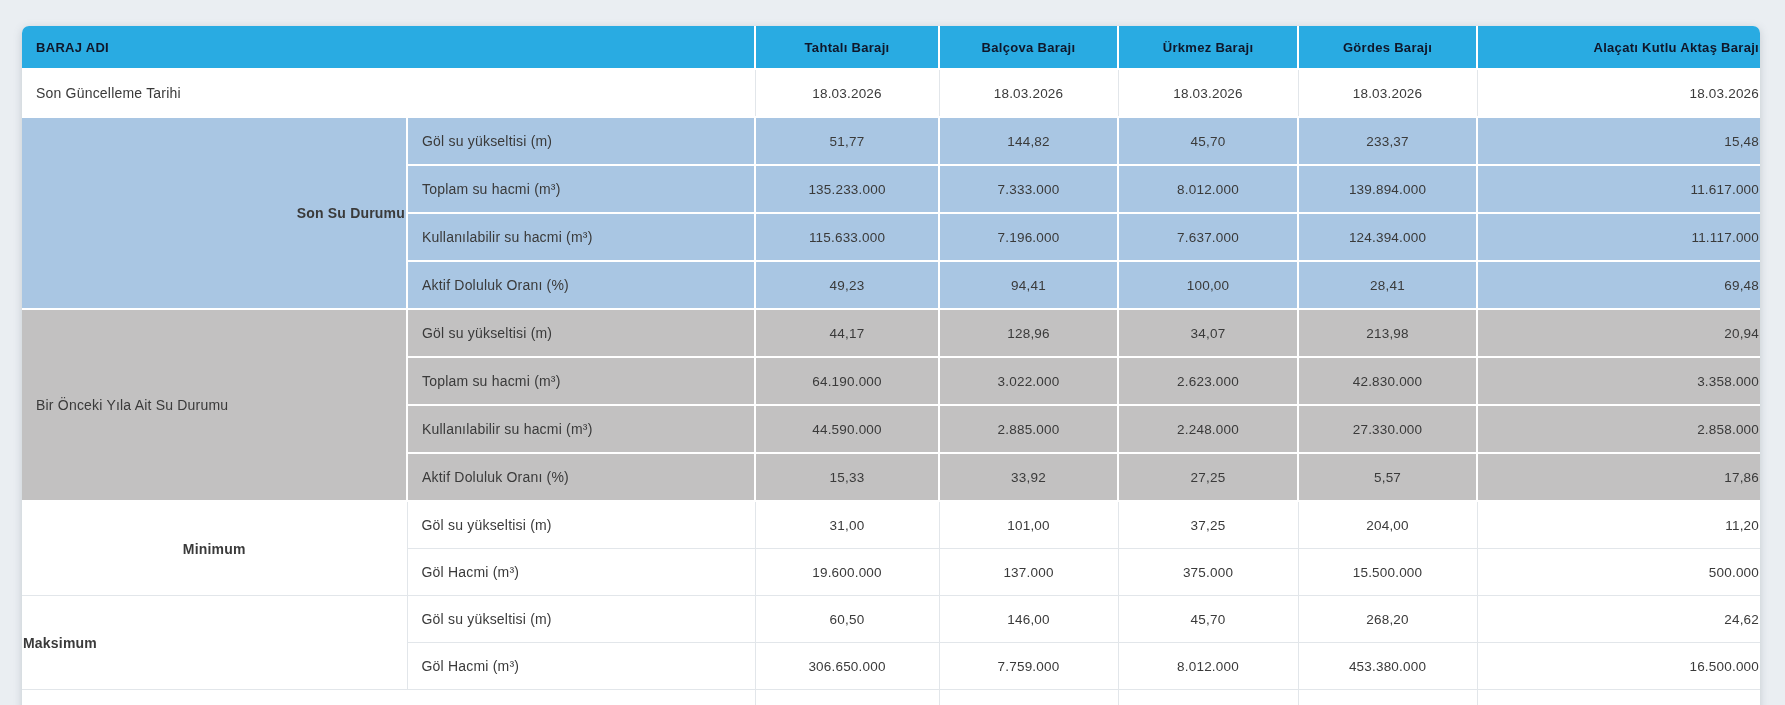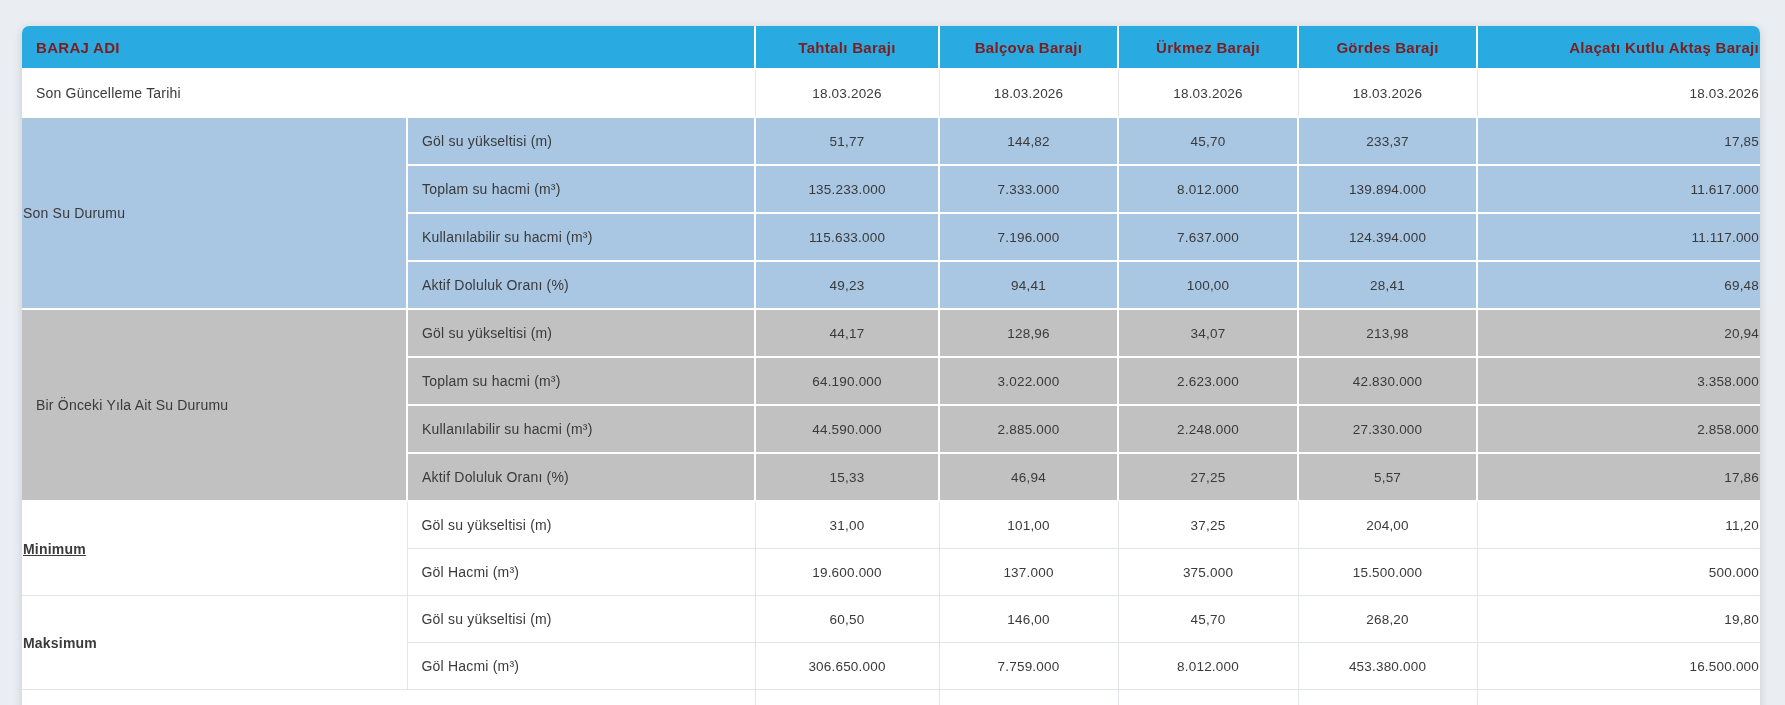--- a/index.html
+++ b/index.html
@@ -26,23 +26,23 @@
   col.c-group  { width: 385px; }
   col.c-metric { width: 348px; }
   col.c-d1 { width: 184px; }
   col.c-d2 { width: 179px; }
   col.c-d3 { width: 180px; }
   col.c-d4 { width: 179px; }
   col.c-d5 { width: 283px; }
 
   thead th {
     background: #29abe2;
-    color: #7f1d1d;
+    color: #0f172a;
     height: 40px;
-    font-size: 15px;
+    font-size: 13px;
     font-weight: 700;
     letter-spacing: 0.3px;
     text-align: center;
     border: 2px solid #ffffff;
     border-top: none;
   }
   thead th.th-first { text-align: left; padding-left: 14px; }
 
   td {
     height: 44px;
@@ -53,23 +53,23 @@
   }
   .row-blue  td { background: #a9c6e3; border: 2px solid #ffffff; }
   .row-gray  td { background: #c2c1c1; border: 2px solid #ffffff; }
   .row-white td { background: #ffffff; border: 1px solid #e2e6ea; }
 
   .cell-value  { text-align: center; }
   .cell-metric { text-align: left; padding-left: 14px; font-size: 14px; }
   .cell-label-wide { text-align: left; padding-left: 14px; font-size: 14px; }
   .cell-group  { font-size: 14px; }
 
-  .group-label-0 { text-align: left; font-weight: 400; }           
+  .group-label-0 { text-align: right; font-weight: 700; }           
   .group-label-1 { text-align: left; padding-left: 14px; margin-top: 37px; }           
-  .group-label-2 { font-weight: 700; text-decoration: underline; }           
+  .group-label-2 { text-align: center; font-weight: 700; }           
   .group-label-3 { text-align: left; font-weight: 700; }           
 
   .edge-left  { border-left: none !important; }
   .edge-right { border-right: none !important; text-align: right; }
   tbody tr:last-child td { border-bottom: none !important; }
 </style>
 </head>
 <body>
 
 <div class="page">
@@ -103,21 +103,21 @@
             <td class="cell-value">18.03.2026</td>
             <td class="cell-value edge-right">18.03.2026</td>
           </tr>
           <tr class="row-blue">
             <td class="cell-group group-label-0 edge-left" rowspan="4">Son Su Durumu</td>
             <td class="cell-metric">Göl su yükseltisi (m)</td>
             <td class="cell-value">51,77</td>
             <td class="cell-value">144,82</td>
             <td class="cell-value">45,70</td>
             <td class="cell-value">233,37</td>
-            <td class="cell-value edge-right">17,85</td>
+            <td class="cell-value edge-right">15,48</td>
           </tr>
           <tr class="row-blue">
             <td class="cell-metric">Toplam su hacmi (m³)</td>
             <td class="cell-value">135.233.000</td>
             <td class="cell-value">7.333.000</td>
             <td class="cell-value">8.012.000</td>
             <td class="cell-value">139.894.000</td>
             <td class="cell-value edge-right">11.617.000</td>
           </tr>
           <tr class="row-blue">
@@ -157,21 +157,21 @@
             <td class="cell-metric">Kullanılabilir su hacmi (m³)</td>
             <td class="cell-value">44.590.000</td>
             <td class="cell-value">2.885.000</td>
             <td class="cell-value">2.248.000</td>
             <td class="cell-value">27.330.000</td>
             <td class="cell-value edge-right">2.858.000</td>
           </tr>
           <tr class="row-gray">
             <td class="cell-metric">Aktif Doluluk Oranı (%)</td>
             <td class="cell-value">15,33</td>
-            <td class="cell-value">46,94</td>
+            <td class="cell-value">33,92</td>
             <td class="cell-value">27,25</td>
             <td class="cell-value">5,57</td>
             <td class="cell-value edge-right">17,86</td>
           </tr>
           <tr class="row-white">
             <td class="cell-group group-label-2 edge-left" rowspan="2">Minimum</td>
             <td class="cell-metric">Göl su yükseltisi (m)</td>
             <td class="cell-value">31,00</td>
             <td class="cell-value">101,00</td>
             <td class="cell-value">37,25</td>
@@ -186,21 +186,21 @@
             <td class="cell-value">15.500.000</td>
             <td class="cell-value edge-right">500.000</td>
           </tr>
           <tr class="row-white">
             <td class="cell-group group-label-3 edge-left" rowspan="2">Maksimum</td>
             <td class="cell-metric">Göl su yükseltisi (m)</td>
             <td class="cell-value">60,50</td>
             <td class="cell-value">146,00</td>
             <td class="cell-value">45,70</td>
             <td class="cell-value">268,20</td>
-            <td class="cell-value edge-right">19,80</td>
+            <td class="cell-value edge-right">24,62</td>
           </tr>
           <tr class="row-white">
             <td class="cell-metric">Göl Hacmi (m³)</td>
             <td class="cell-value">306.650.000</td>
             <td class="cell-value">7.759.000</td>
             <td class="cell-value">8.012.000</td>
             <td class="cell-value">453.380.000</td>
             <td class="cell-value edge-right">16.500.000</td>
           </tr>
           <tr class="row-white">

